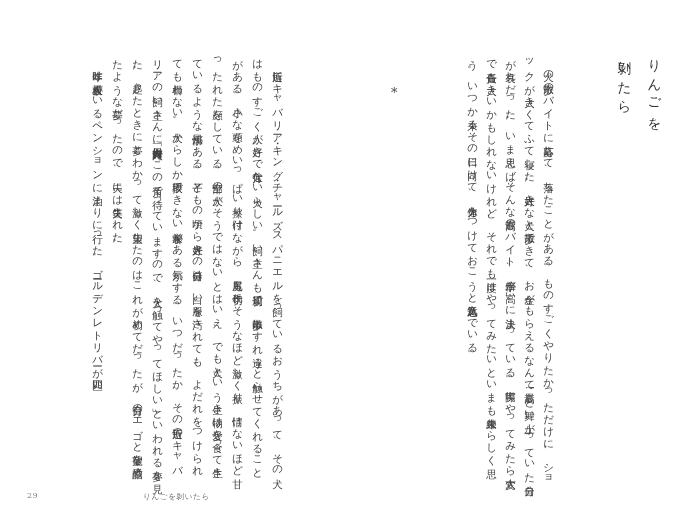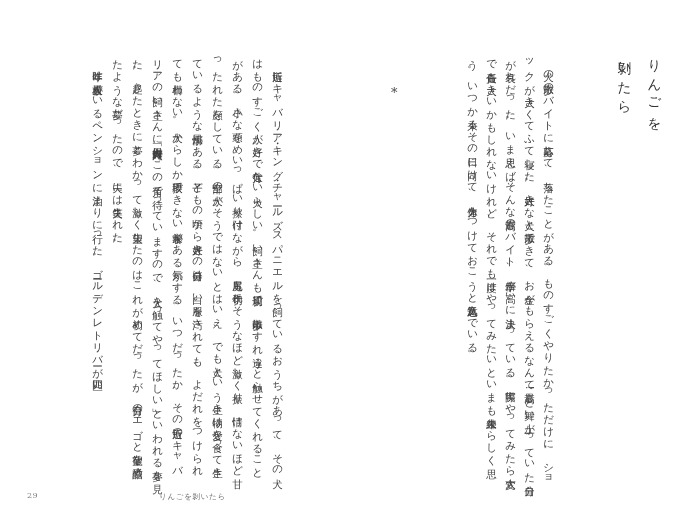--- a/index.html
+++ b/index.html
@@ -78,21 +78,20 @@
   }
   .pagenum-left  { left: 27px; }
   .pagenum-right { left: 661px; margin-top: 40px; }
   .running-title {
     position: absolute;
     top: 492px;
     left: 143px;
     font-size: 7.5px;
     letter-spacing: 0.7px;
     color: #6f6f6f;
-    margin-left: 16px;
   }
 </style>
 </head>
 <body>
 
 <div class="spread">
 
   <div class="page">
     <h1 class="chapter-title">
       <span>りんごを</span>

